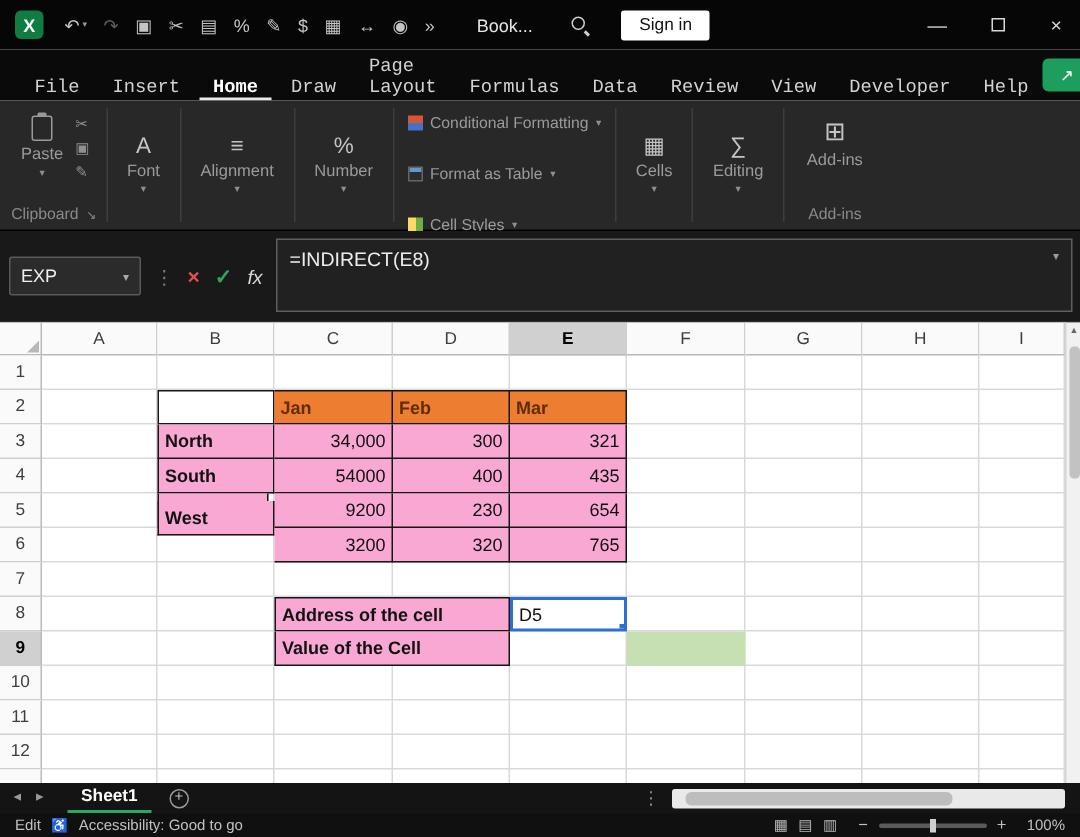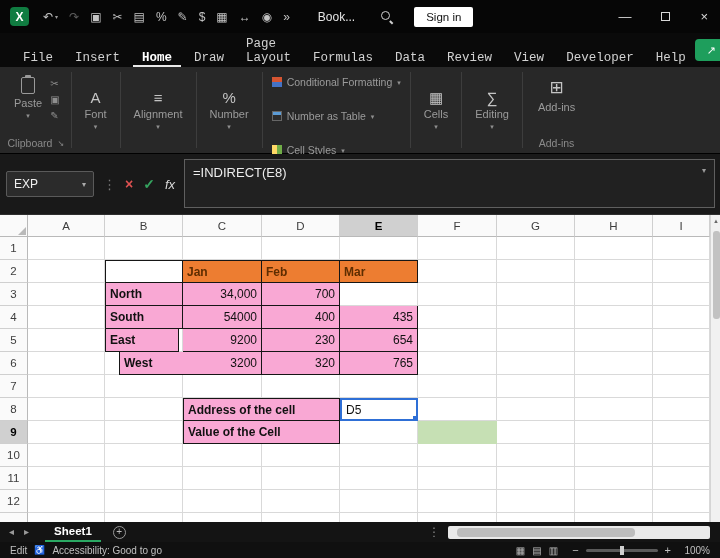--- a/index.html
+++ b/index.html
@@ -239,21 +239,21 @@
 
     <div class="styles-wrap">
       <div class="srows">
         <div class="srow">
           <span class="s-ic cf"></span>
           <span>Conditional Formatting</span>
           <span class="caret7">▾</span>
         </div>
         <div class="srow">
           <span class="s-ic ft"></span>
-          <span>Number as Table</span>
+          <span>Format as Table</span>
           <span class="caret7">▾</span>
         </div>
         <div class="srow">
           <span class="s-ic cs"></span>
           <span>Cell Styles</span>
           <span class="caret7">▾</span>
         </div>
       </div>
       <div class="glabel">
         <span>Styles</span>
@@ -346,30 +346,31 @@
       <div class="gl" style="left: 28px; top: 228px; width: 682px; height: 1px;"></div>
       <div class="gl" style="left: 28px; top: 251px; width: 682px; height: 1px;"></div>
       <div class="gl" style="left: 28px; top: 274px; width: 682px; height: 1px;"></div>
       <div class="gl" style="left: 28px; top: 297px; width: 682px; height: 1px;"></div>
       <div class="cell tbl bl bt c-white" style="left: 105px; top: 45px; width: 78px; height: 23px;"></div>
       <div class="cell tbl bt c-orange" style="left: 183px; top: 45px; width: 79px; height: 23px;">Jan</div>
       <div class="cell tbl bt c-orange" style="left: 262px; top: 45px; width: 78px; height: 23px;">Feb</div>
       <div class="cell tbl bt c-orange" style="left: 340px; top: 45px; width: 78px; height: 23px;">Mar</div>
       <div class="cell tbl bl c-green bold" style="left: 105px; top: 68px; width: 78px; height: 23px;">North</div>
       <div class="cell tbl c-green al-r" style="left: 183px; top: 68px; width: 79px; height: 23px;">34,000</div>
-      <div class="cell tbl c-green al-r" style="left: 262px; top: 68px; width: 78px; height: 23px;">700</div>
+      <div class="cell tbl c-green al-r" style="left: 262px; top: 68px; width: 78px; height: 23px;">300</div>
+      <div class="cell tbl c-green al-r" style="left: 340px; top: 68px; width: 78px; height: 23px;">321</div>
       <div class="cell tbl bl c-green bold" style="left: 105px; top: 91px; width: 78px; height: 23px;">South</div>
       <div class="cell tbl c-green al-r" style="left: 183px; top: 91px; width: 79px; height: 23px;">54000</div>
       <div class="cell tbl c-green al-r" style="left: 262px; top: 91px; width: 78px; height: 23px;">400</div>
       <div class="cell tbl c-green al-r" style="left: 340px; top: 91px; width: 78px; height: 23px;">435</div>
       <div class="cell tbl bl c-green bold" style="left: 105px; top: 114px; width: 74px; height: 23px;">East</div>
       <div class="cell tbl c-green al-r" style="left: 183px; top: 114px; width: 79px; height: 23px;">9200</div>
       <div class="cell tbl c-green al-r" style="left: 262px; top: 114px; width: 78px; height: 23px;">230</div>
       <div class="cell tbl c-green al-r" style="left: 340px; top: 114px; width: 78px; height: 23px;">654</div>
-      <div class="cell tbl bl c-green bold" style="left: 105px; top: 137px; width: 78px; height: 23px; margin-left: 14px;">West</div>
+      <div class="cell tbl bl c-green bold" style="left: 105px; top: 119px; width: 78px; height: 23px;">West</div>
       <div class="cell tbl c-green al-r" style="left: 183px; top: 137px; width: 79px; height: 23px;">3200</div>
       <div class="cell tbl c-green al-r" style="left: 262px; top: 137px; width: 78px; height: 23px;">320</div>
       <div class="cell tbl c-green al-r" style="left: 340px; top: 137px; width: 78px; height: 23px;">765</div>
       <div class="cell tbl bl bt c-green bold2" style="left: 183px; top: 183px; width: 157px; height: 23px;">Address of the cell</div>
       <div class="cell c-ref" style="left: 340px; top: 183px; width: 78px; height: 23px;">D5</div>
       <div class="cell tbl bl c-green bold2" style="left: 183px; top: 206px; width: 157px; height: 23px;">Value of the Cell</div>
       <div class="cell c-fill" style="left: 418px; top: 206px; width: 79px; height: 23px;"></div>
     </section>
 
   <div class="vscroll">

